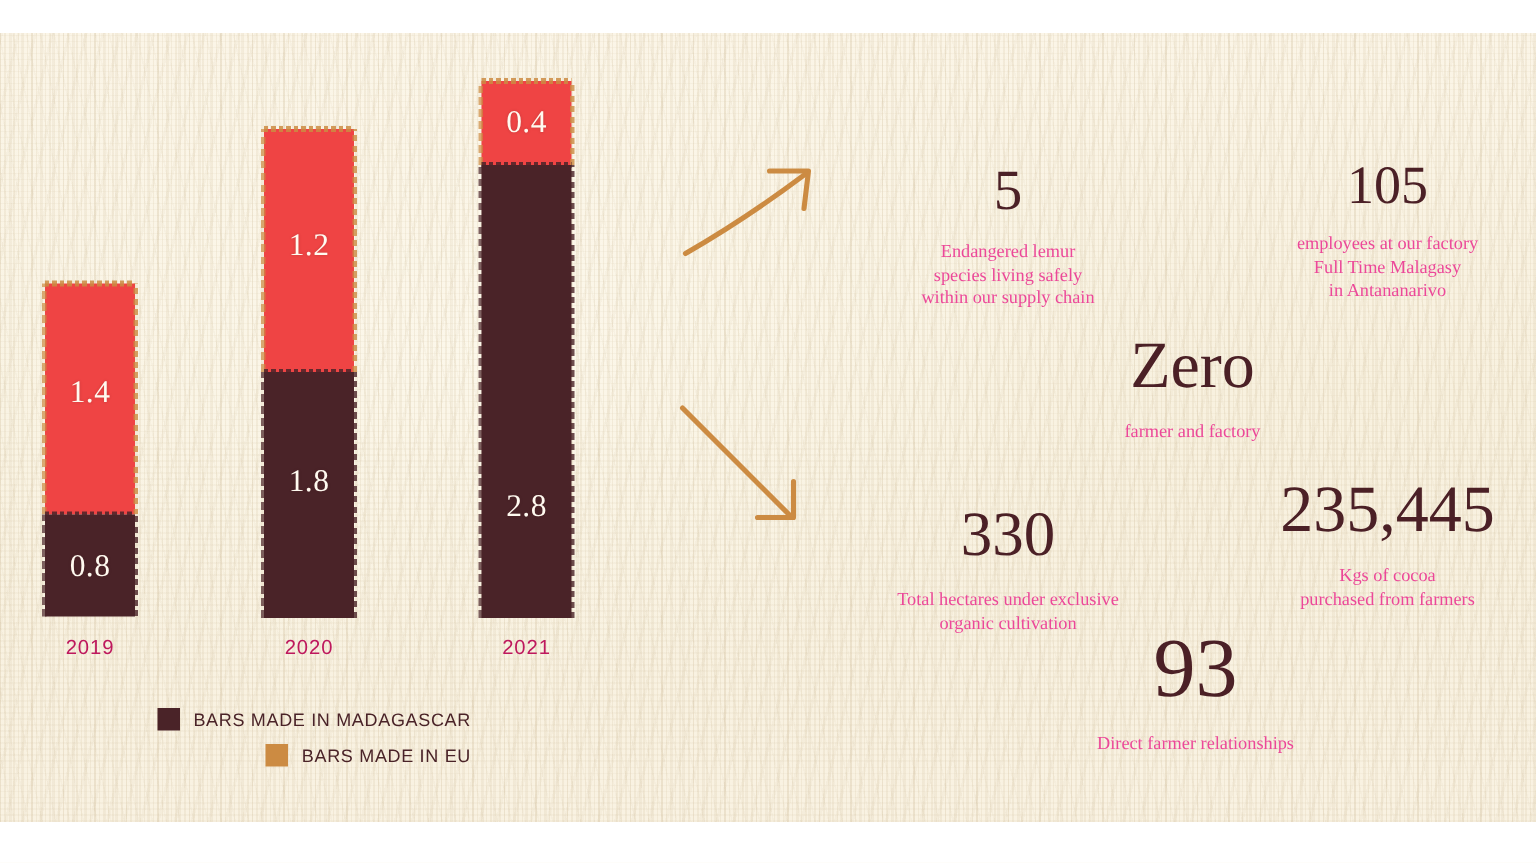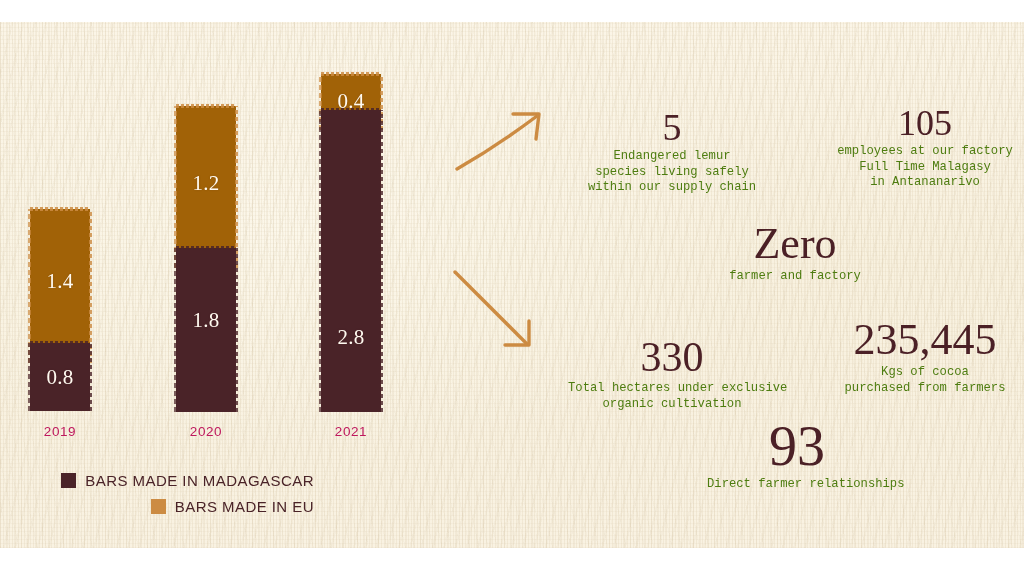--- a/index.html
+++ b/index.html
@@ -42,21 +42,21 @@
     pointer-events:none;
   }
 
   
   #chart { position: absolute; left: 0; top: 0; width: 430px; height: 575px; }
   .bar-group { position: absolute; }
   .seg {
     position: absolute; left: 0; width: 100%;
     background-repeat: no-repeat;
   }
-  .seg-eu   { background-color: #a16207; margin-top: 20px; }
+  .seg-eu   { background-color: #ef4444; }
   .seg-mad  { background-color: #4a2328; }
   
   .seg::before {
     content:""; position:absolute; left:0; right:0; top:-2px; height:4px;
     background-image: repeating-linear-gradient(90deg,
       currentColor 0px, currentColor 3px, rgba(0,0,0,0) 3px, rgba(0,0,0,0) 5px);
     opacity:.85;
   }
   .seg-eu::before  { color:#cc8b42; }
   .seg-mad::before { color:#4a2328; }
@@ -90,41 +90,41 @@
 
   
   #legend { position:absolute; left:0; top:472px; width:330px; }
   .legend-row {
     display:flex; align-items:center; justify-content:flex-end;
     gap:9px; margin-bottom:9px; padding-right:16px;
   }
   .legend-swatch { width:15px; height:15px; flex:0 0 auto; }
   .legend-label {
     color:#4a2328;
-    font-size:15px; letter-spacing:.45px; font-weight:400;
+    font-size:12px; letter-spacing:.45px; font-weight:400;
     white-space:nowrap;
   }
 
   
   #arrows { position:absolute; left:0; top:0; width:1024px; height:575px; pointer-events:none; }
 
   
   .stat { position:absolute; text-align:center; }
   .stat-number {
     color:#4b2026;
     font-family:"Liberation Serif", serif;
     font-weight:400; line-height:1.0;
     letter-spacing:0px;
     white-space:nowrap;
   }
   .stat-caption {
-    color:#4d7c0f;
-    font-family:Liberation Mono, monospace;
+    color:#ec4899;
+    font-family:Liberation Serif, serif;
     font-size:12.2px; line-height:1.28;
-    margin-top:3px;
+    margin-top:14px;
   }
   .stat-caption span { display:block; white-space:nowrap; }
 
   .n-5    { font-size:38px; }
   .n-105  { font-size:36px; }
   .n-zero { font-size:44px; }
   .n-330  { font-size:42px; }
   .n-235  { font-size:44px; }
   .n-93   { font-size:56px; }
 </style>

